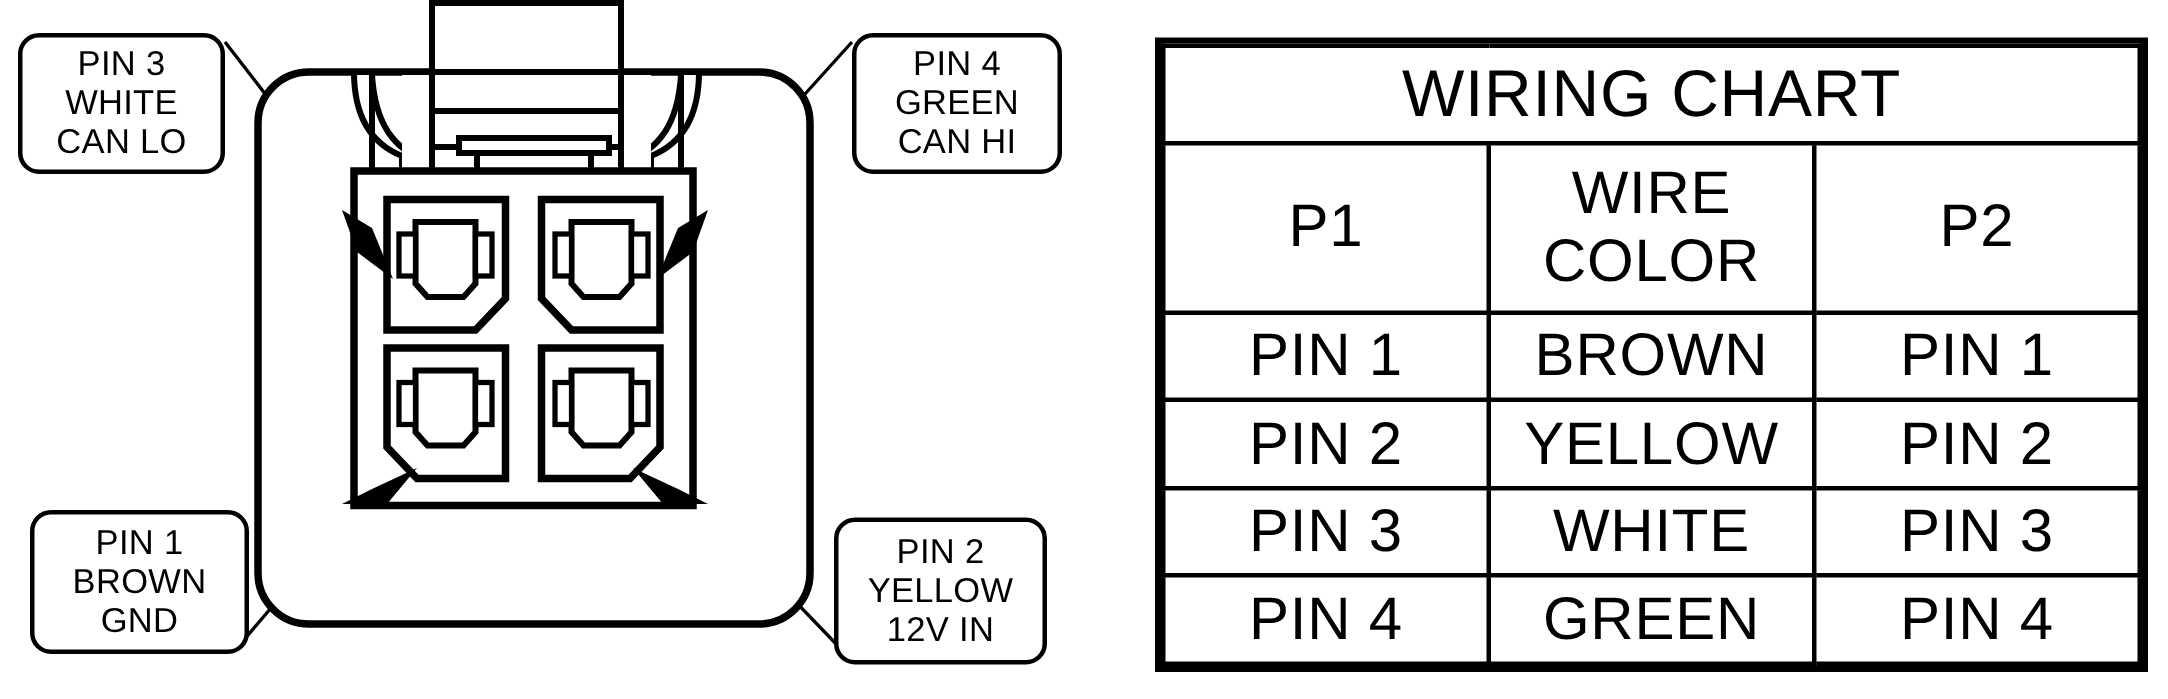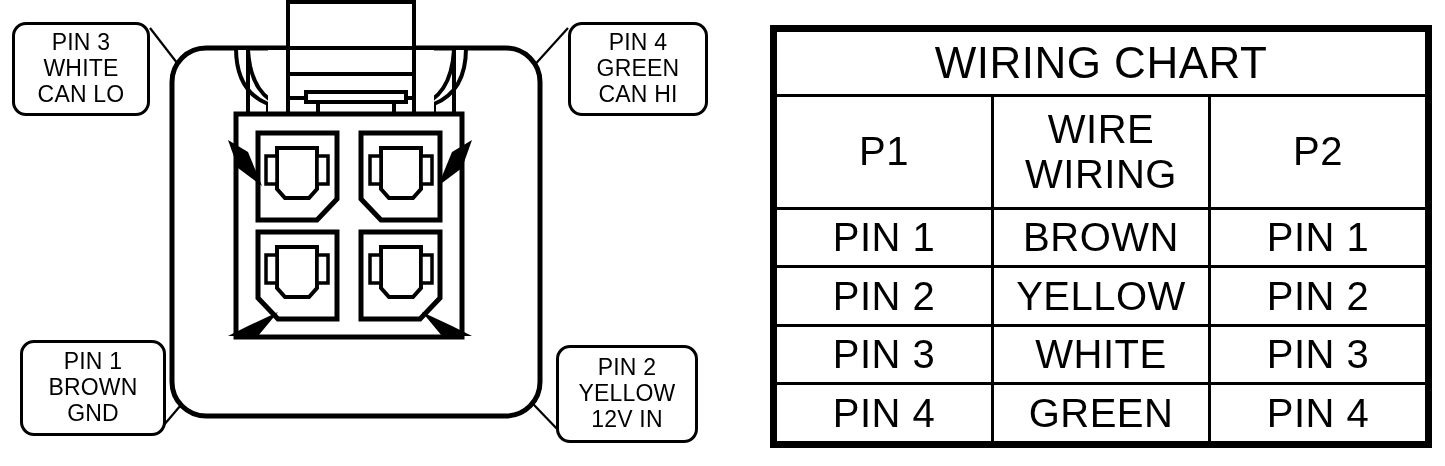--- a/index.html
+++ b/index.html
@@ -150,21 +150,21 @@
 </div>
 
 <div id="wiring-table">
   <table>
     <tbody>
         <tr>
       <td class="title" colspan="3">WIRING CHART</td>
     </tr>
     <tr>
       <td class="col-p1">P1</td>
-      <td>WIRE WIRING</td>
+      <td>WIRE COLOR</td>
       <td class="col-p2">P2</td>
     </tr>
     <tr>
       <td>PIN 1</td>
       <td>BROWN</td>
       <td>PIN 1</td>
     </tr>
     <tr>
       <td>PIN 2</td>
       <td>YELLOW</td>

